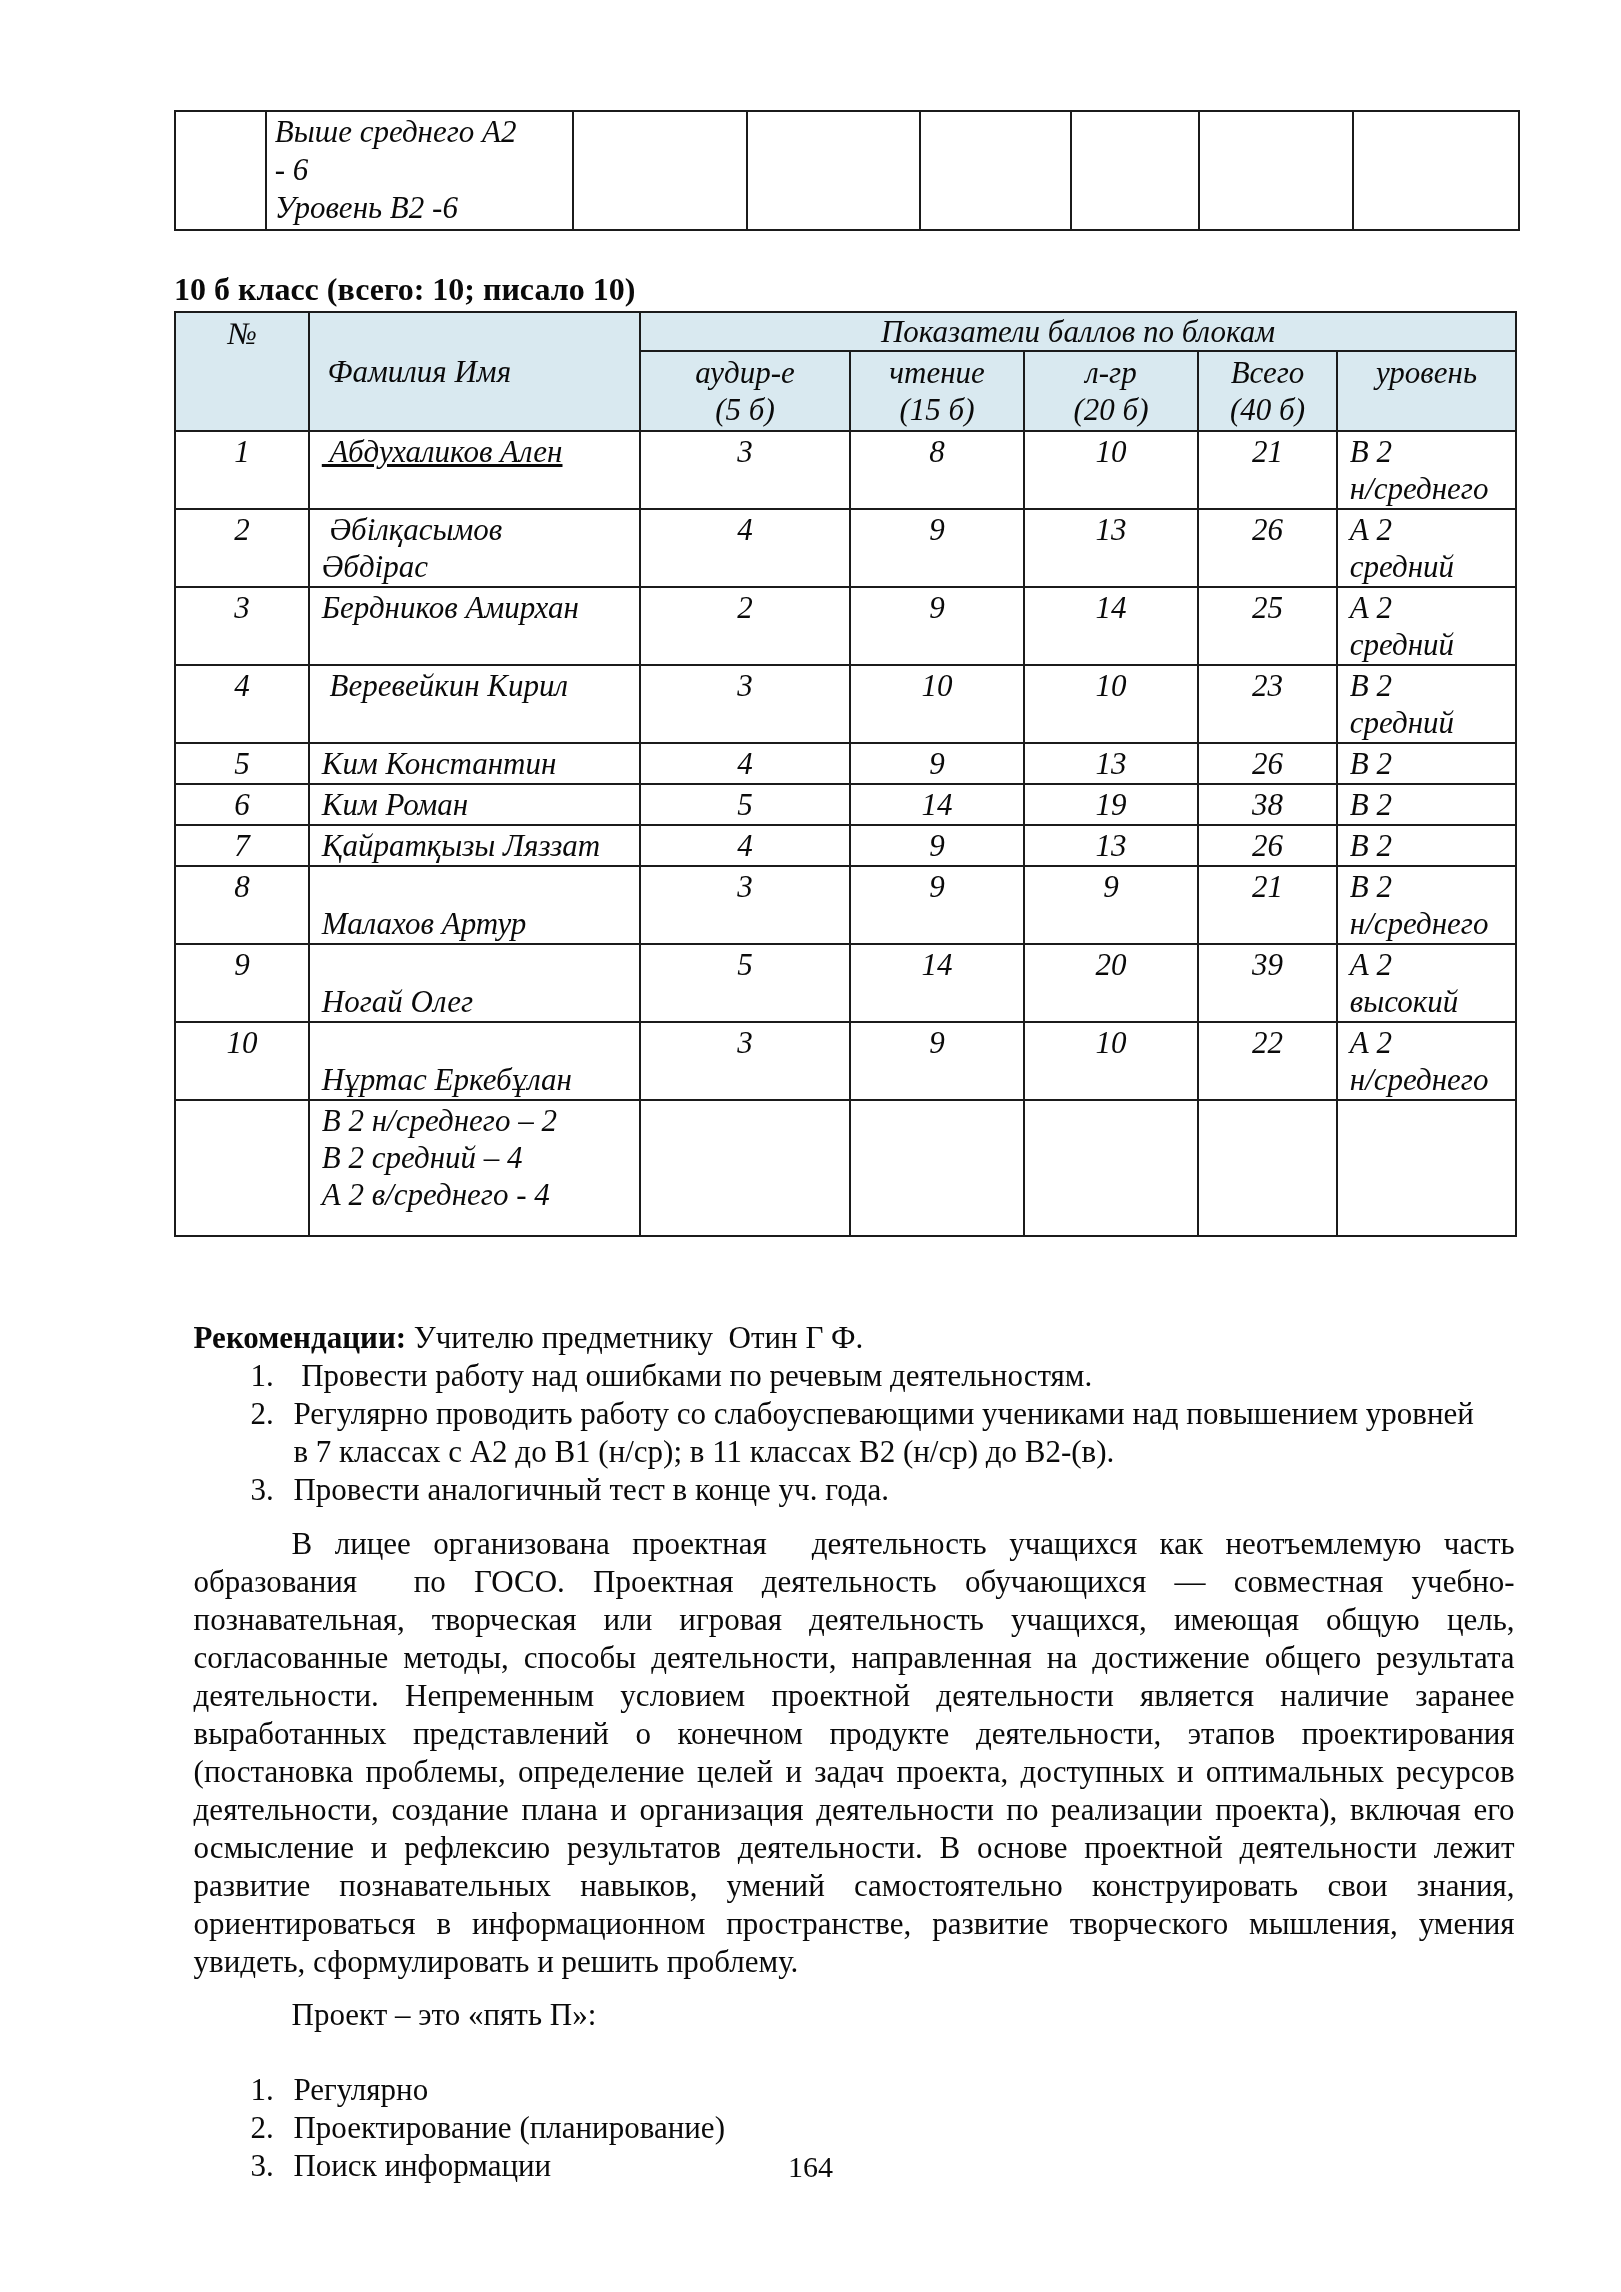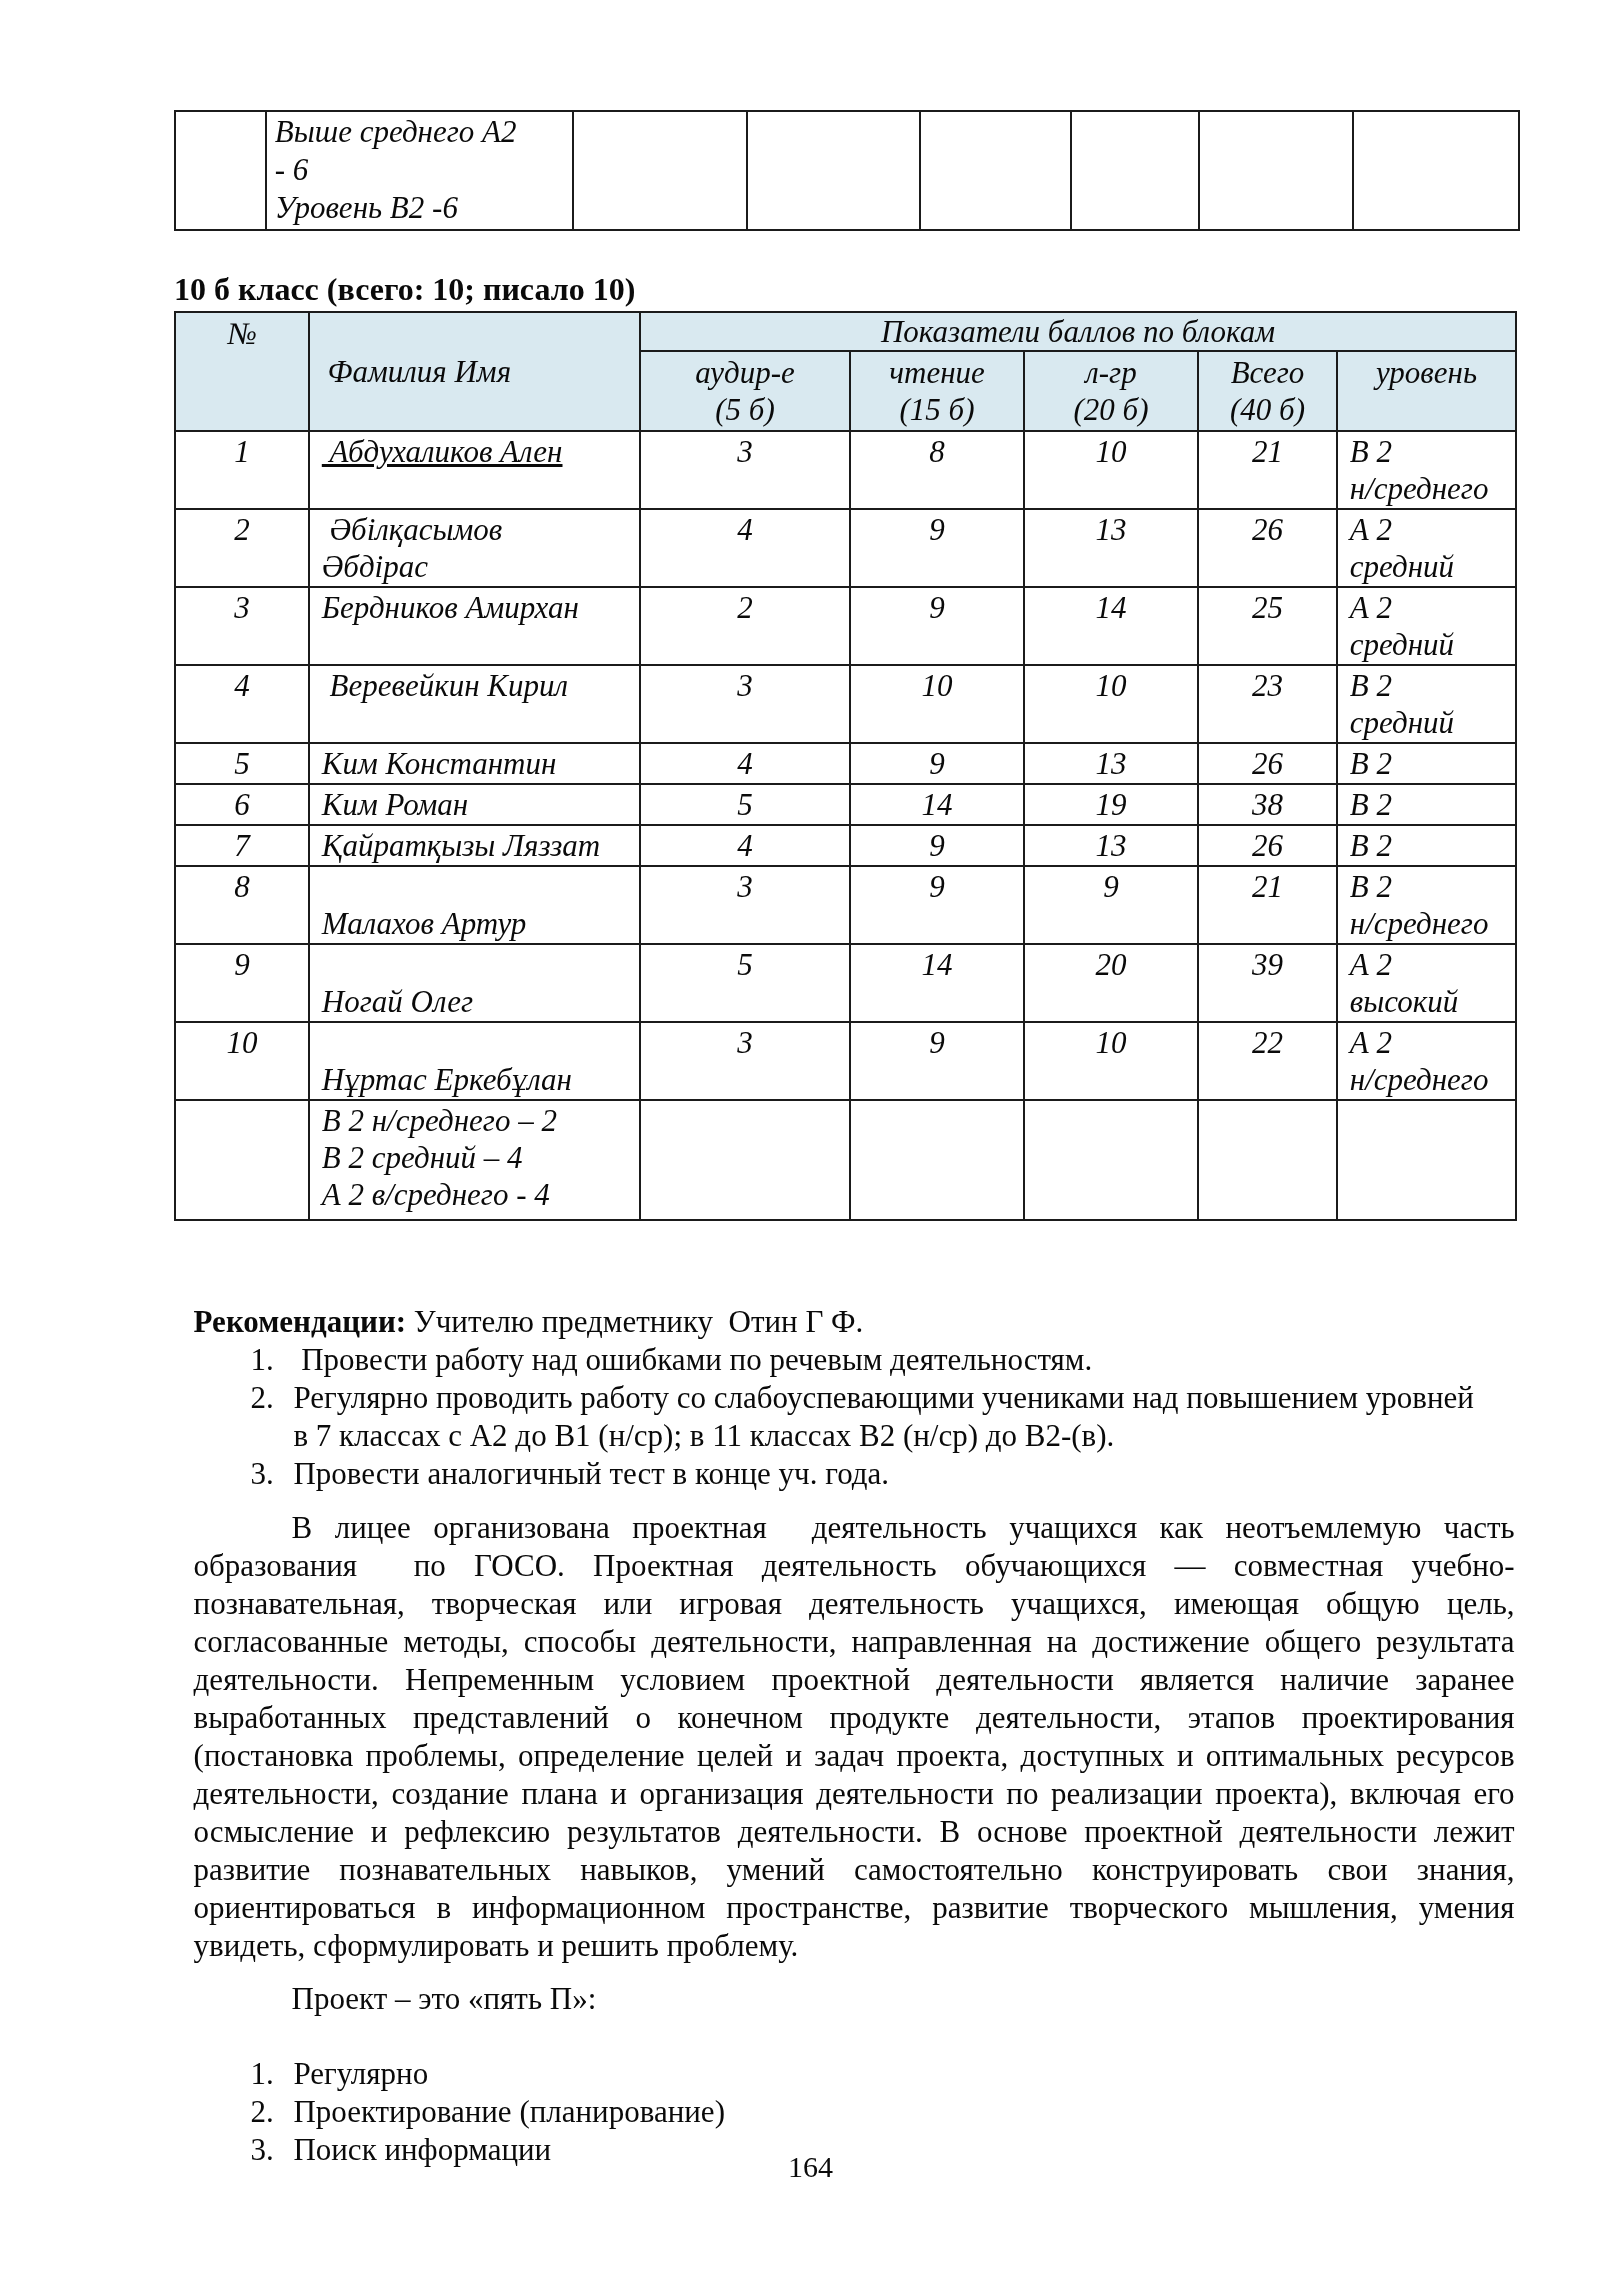--- a/index.html
+++ b/index.html
@@ -37,21 +37,21 @@
   .th-num { text-align: center; padding-top: 2px; vertical-align: top; }
   .th-name { text-align: left; vertical-align: middle; padding-left: 17.6px; }
   .th-group { height: 39px; }
   .th-col { text-align: center; height: 80px; padding: 2px 6px; }
   .c-num  { text-align: center; padding: 1px 3.9px; }
   .c-name { text-align: left; padding: 1px 5.9px 1px 11.8px; }
   .c-score{ text-align: center; padding: 1px 3.9px; }
   .c-level{ text-align: left; padding: 1px 3.9px 1px 11.8px; }
   .row-2l td { height: 78px; }
   .row-1l td { height: 41px; }
-  .row-sum td { height: 120px; }
+  .row-sum td { height: 136px; }
   .u { text-decoration: underline; }
 
   
   .rec {
     margin-top: 82px;
     margin-left: 19.6px;
     width: 1318px;
   }
   .rec b { font-weight: bold; }
   ol.num-list {

